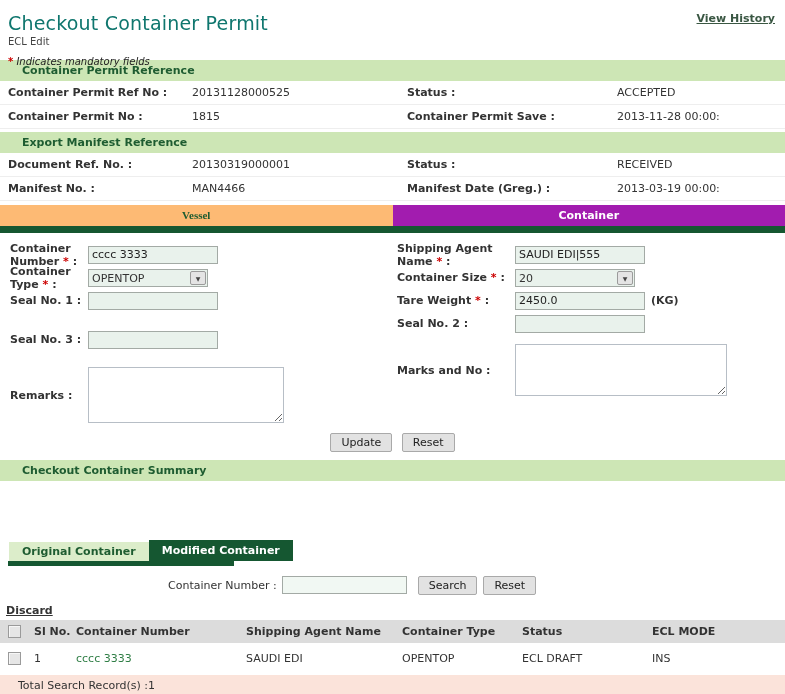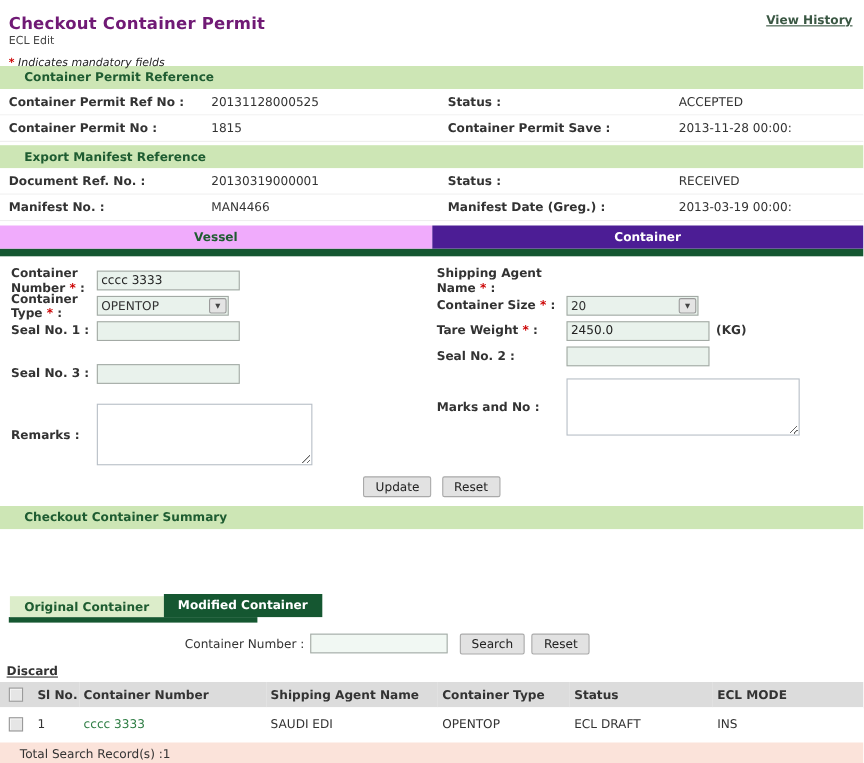--- a/index.html
+++ b/index.html
@@ -3,40 +3,40 @@
 <meta charset="utf-8">
 <style>
   * { box-sizing: border-box; margin: 0; padding: 0; }
   html,body { background:#fff; }
   body {
     width:785px; height:694px; overflow:hidden; position:relative;
     font-family:"DejaVu Sans","Liberation Sans",sans-serif;
     font-size:11px; color:#333;
   }
   .page-header { padding:12px 8px 0 8px; height:60px; position:relative; }
-  .title { color:#701a75; font-size:15px; font-weight:bold; letter-spacing:0.2px; }
+  .title { color:#0f766e; font-size:19px; font-weight:normal; letter-spacing:0.2px; }
   .subtitle { font-size:10px; color:#444; margin-top:2px; }
   .mandatory { font-size:10px; font-style:italic; color:#222; margin-top:9px; }
   .req { color:#cc0000; font-weight:bold; font-style:normal; }
   .view-history { position:absolute; top:12px; right:10px; font-size:11px; font-weight:bold;
     color:#3a5743; text-decoration:underline; cursor:pointer; }
 
   .section-header { background:#cde6b5; color:#1e5c31; font-weight:bold;
     padding:4px 0 4px 22px; height:21px; }
   .ref-row { display:flex; align-items:center; height:24px; border-bottom:1px solid #eeeeee; background:#fff; }
   .ref-row .l1 { width:192px; padding-left:8px; font-weight:bold; }
   .ref-row .v1 { width:215px; }
   .ref-row .l2 { width:210px; font-weight:bold; }
   .ref-row .v2 { flex:1; }
   .sec-gap { height:3px; }
 
   .main-tabs { display:flex; margin-top:4px; }
   .main-tab { width:50%; text-align:center; padding:4px 0; font-weight:bold; cursor:pointer; }
-  .main-tab.light { background:#f0abfc; color:#1e5c31; }
-  .main-tab.dark  { background:#4c1d95; color:#fff; }
+  .main-tab.light { background:#fdba74; color:#1e5c31;font-family:Liberation Serif, serif; }
+  .main-tab.dark  { background:#a21caf; color:#fff; }
   .green-bar { height:7px; background:#155731; }
 
   .form-area { display:flex; margin-top:10px; }
   .col-left  { width:392px; }
   .col-right { width:393px; }
   .fr { display:flex; align-items:center; height:23px; }
   .flbl  { width:88px; padding-left:10px; font-weight:bold; flex-shrink:0; }
   .flbl-r{ width:123px; padding-left:5px;  font-weight:bold; flex-shrink:0; }
   .txt { background:#e9f2ec; border:1px solid #a3aaa5; height:18px; width:130px;
     font-family:"DejaVu Sans","Liberation Sans",sans-serif; font-size:11px; padding:1px 3px; color:#222; }
@@ -151,20 +151,21 @@
       <input class="txt" value="" style="">
     </div>
     <div class="fr" style="margin-top:14px; height:60px;">
       <span class="flbl"><span>Remarks</span> <span>:</span></span>
       <textarea class="ta remarks" style=""></textarea>
     </div>
   </div>
   <div class="col-right">
     <div class="fr">
       <span class="flbl-r"><span>Shipping Agent Name</span> <span class="req">*</span> <span>:</span></span>
+      <input class="txt" value="SAUDI EDI|555" style="">
     </div>
     <div class="fr">
       <span class="flbl-r"><span>Container Size</span> <span class="req">*</span> <span>:</span></span>
       <div class="sel">
         <span>20</span>
         <span class="sel-arrow">▼</span>
       </div>
     </div>
     <div class="fr">
       <span class="flbl-r"><span>Tare Weight</span> <span class="req">*</span> <span>:</span></span>

